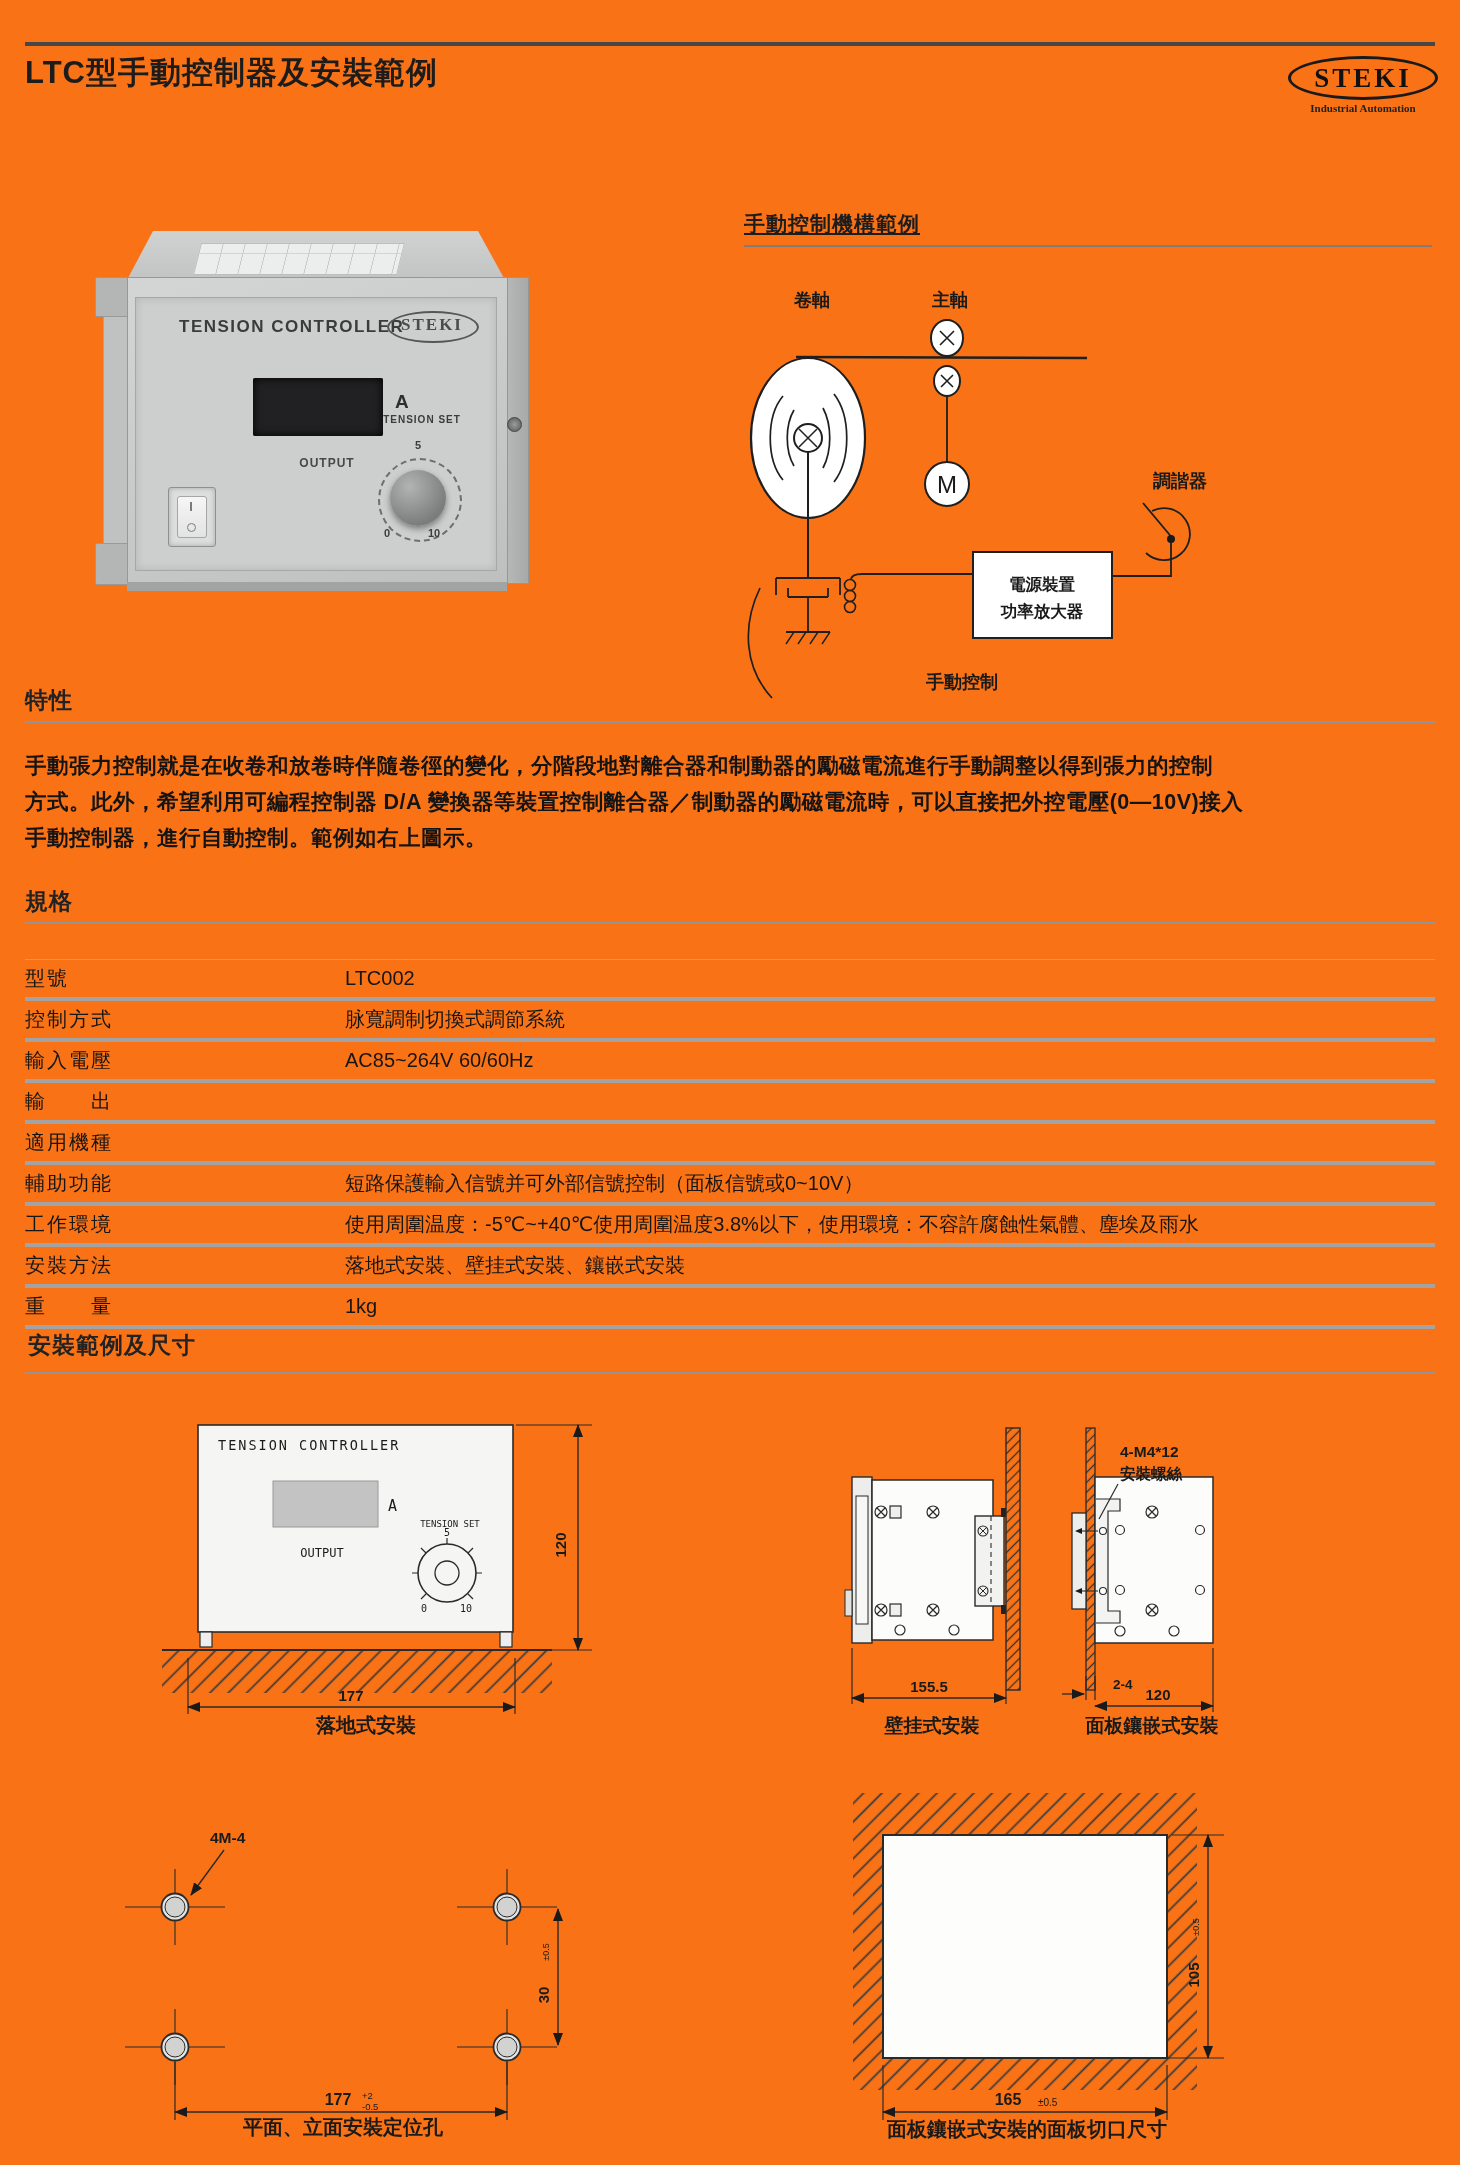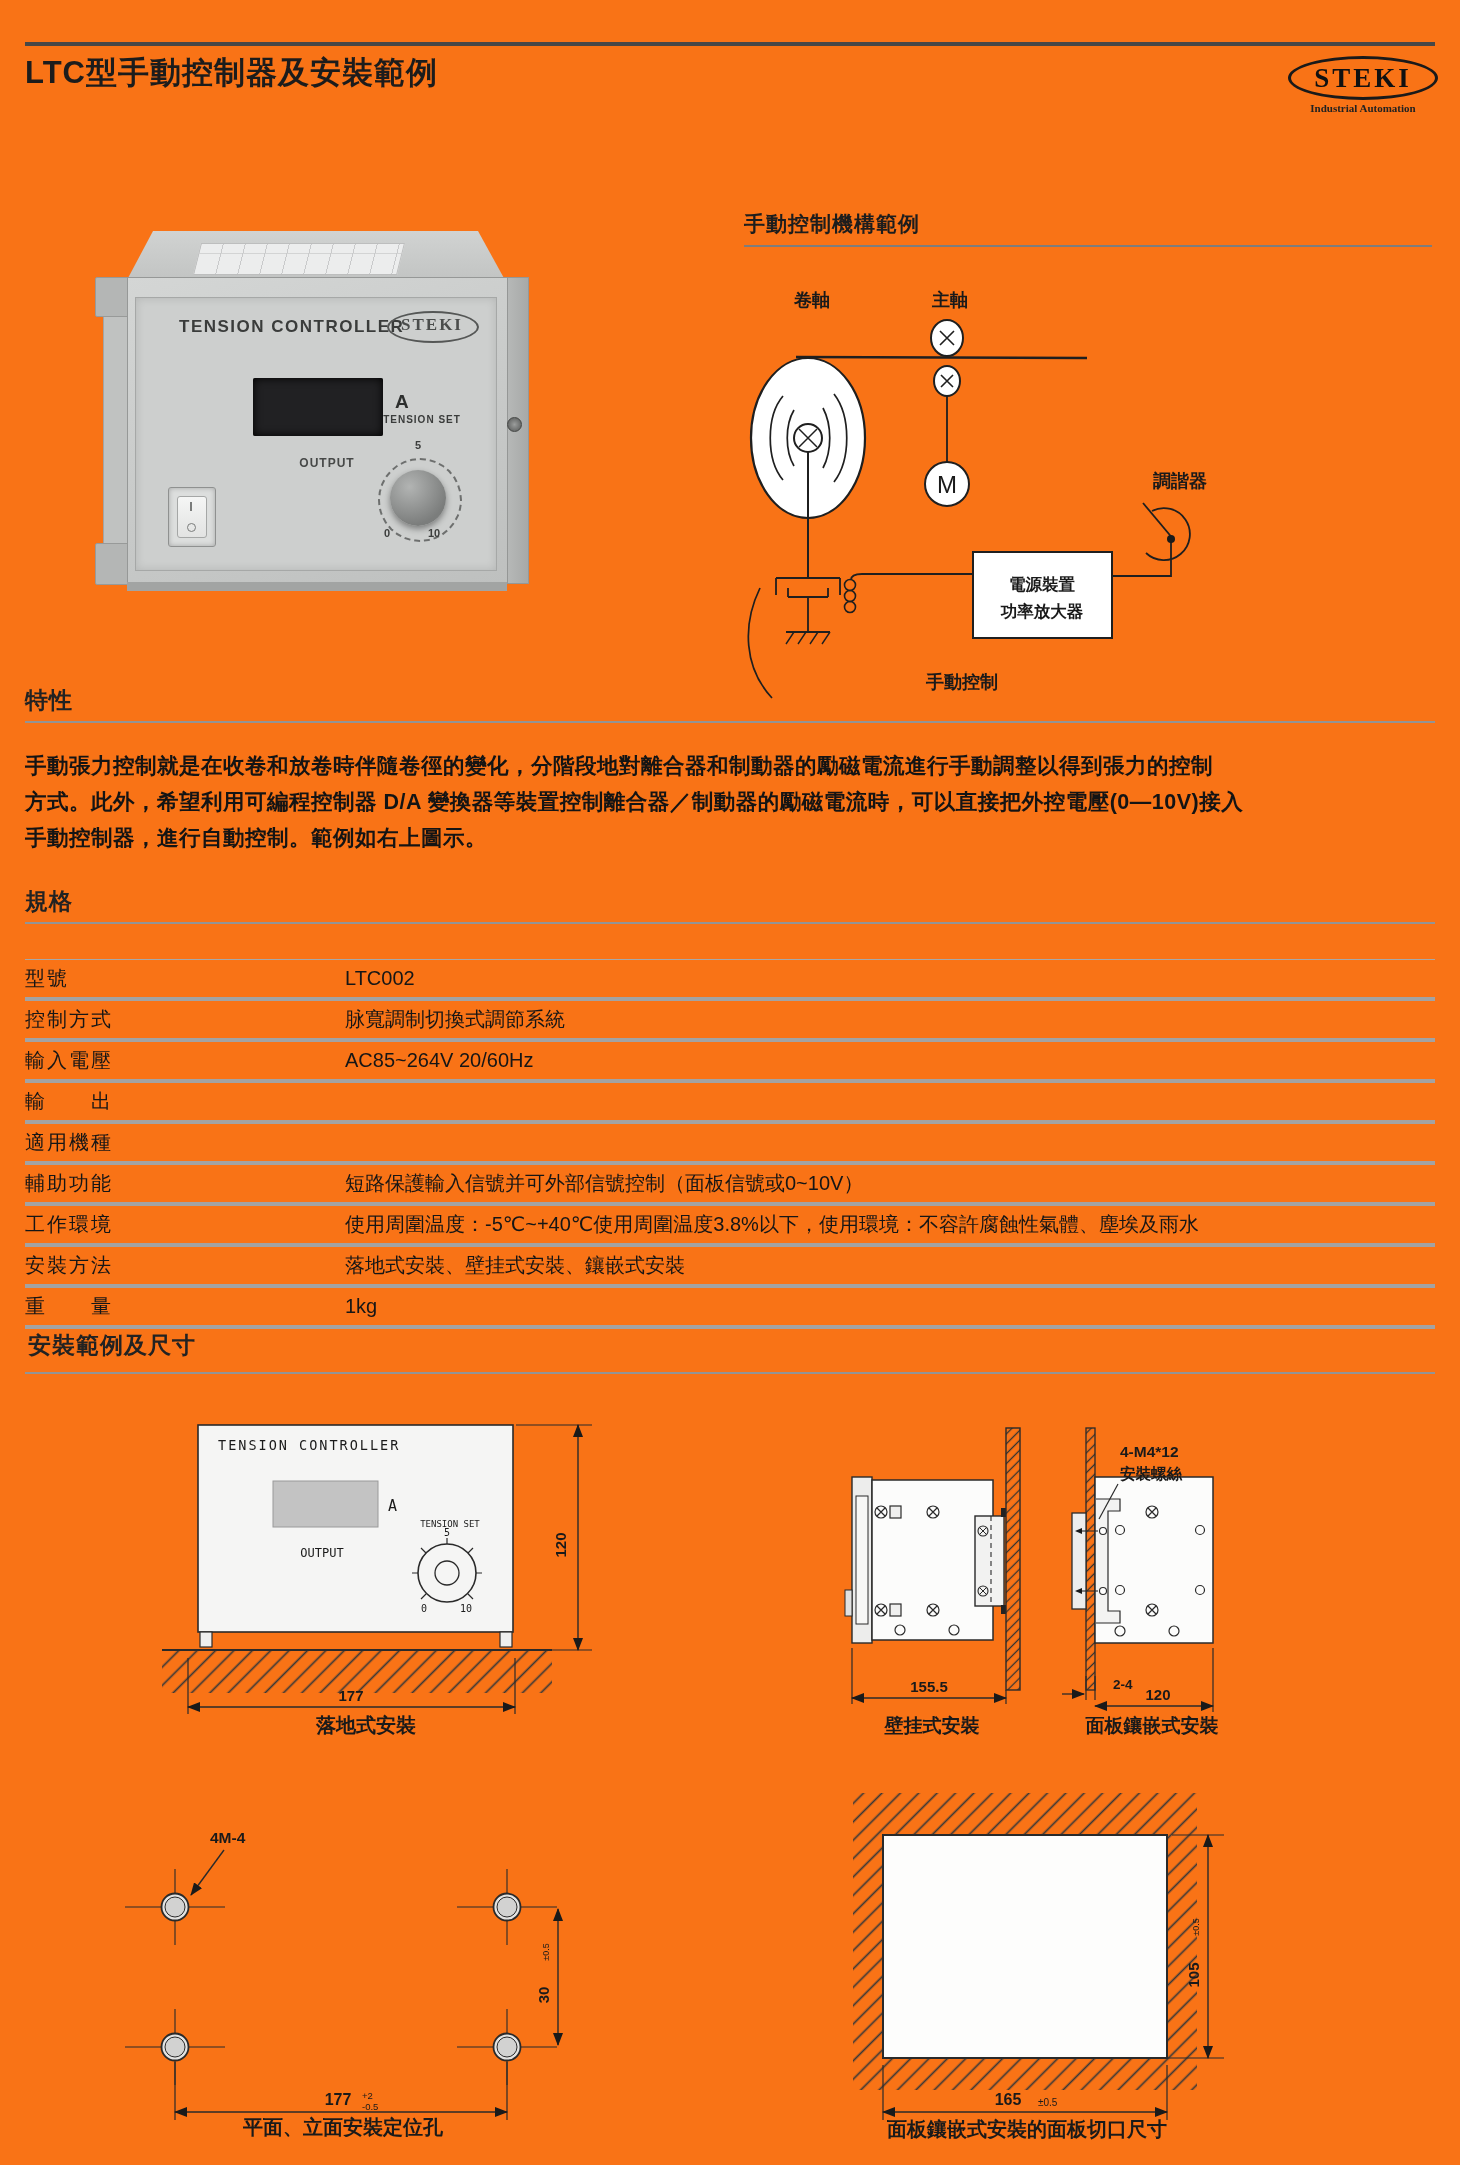--- a/index.html
+++ b/index.html
@@ -13,21 +13,21 @@
   .page-title{position:absolute;left:25px;top:52px;font-size:31px;font-weight:bold;color:#1c1c1c;letter-spacing:1px;}
   .logo{position:absolute;left:1288px;top:54px;width:150px;height:66px;}
   .logo-ellipse{position:absolute;left:0;top:2px;width:144px;height:38px;border:3px solid #1a1a1a;border-radius:50%;}
   .logo-text{position:absolute;left:0;top:9px;width:150px;text-align:center;
              font-family:"Liberation Serif","DejaVu Serif",serif;font-size:27px;font-weight:bold;letter-spacing:3px;color:#111;}
   .logo-sub{position:absolute;left:0;top:48px;width:150px;text-align:center;
             font-family:"Liberation Serif","DejaVu Serif",serif;font-size:11px;font-weight:bold;color:#222;}
   
   .sec-head{position:absolute;font-size:23px;font-weight:600;color:#222;letter-spacing:1px;text-align:center;}
   .sec-rule{position:absolute;height:2px;background:#949494;}
-  .mech-head{position:absolute;left:744px;top:210px;font-size:21px;font-weight:600;letter-spacing:1px;color:#1d1d1d;}
+  .mech-head{position:absolute;left:744px;top:210px;font-size:21px;font-weight:600;letter-spacing:1px;color:#1d1d1d;text-decoration:underline;}
   .mech-rule{position:absolute;left:744px;top:245px;width:688px;height:2px;background:#7d7d7d;}
   
   .feat-line{position:absolute;left:25px;width:1412px;font-size:21.5px;line-height:36px;color:#141414;letter-spacing:.5px;font-weight:bold;}
   
   .spec-table{position:absolute;left:25px;top:959px;width:1410px;border-top:1px solid #a8a8a8;}
   .spec-row{display:flex;height:37px;align-items:center;border-bottom:4px solid #a3a3a3;}
   .spec-label{width:320px;font-size:20px;color:#161616;letter-spacing:2px;}
   .spec-value{flex:1;font-size:20px;color:#161616;}
   
   .photo{position:absolute;left:75px;top:165px;width:600px;height:432px;}
@@ -216,21 +216,21 @@
     <div class="spec-row">
       <span class="spec-label">型號</span>
       <span class="spec-value">LTC002</span>
       </div>
     <div class="spec-row">
       <span class="spec-label">控制方式</span>
       <span class="spec-value">脉寬調制切換式調節系統</span>
       </div>
     <div class="spec-row">
       <span class="spec-label">輸入電壓</span>
-      <span class="spec-value">AC85~264V 20/60Hz</span>
+      <span class="spec-value">AC85~264V 60/60Hz</span>
       </div>
     <div class="spec-row">
       <span class="spec-label">輸　　出</span>
       </div>
     <div class="spec-row">
       <span class="spec-label">適用機種</span>
       </div>
     <div class="spec-row">
       <span class="spec-label">輔助功能</span>
       <span class="spec-value">短路保護輸入信號并可外部信號控制（面板信號或0~10V）</span>

